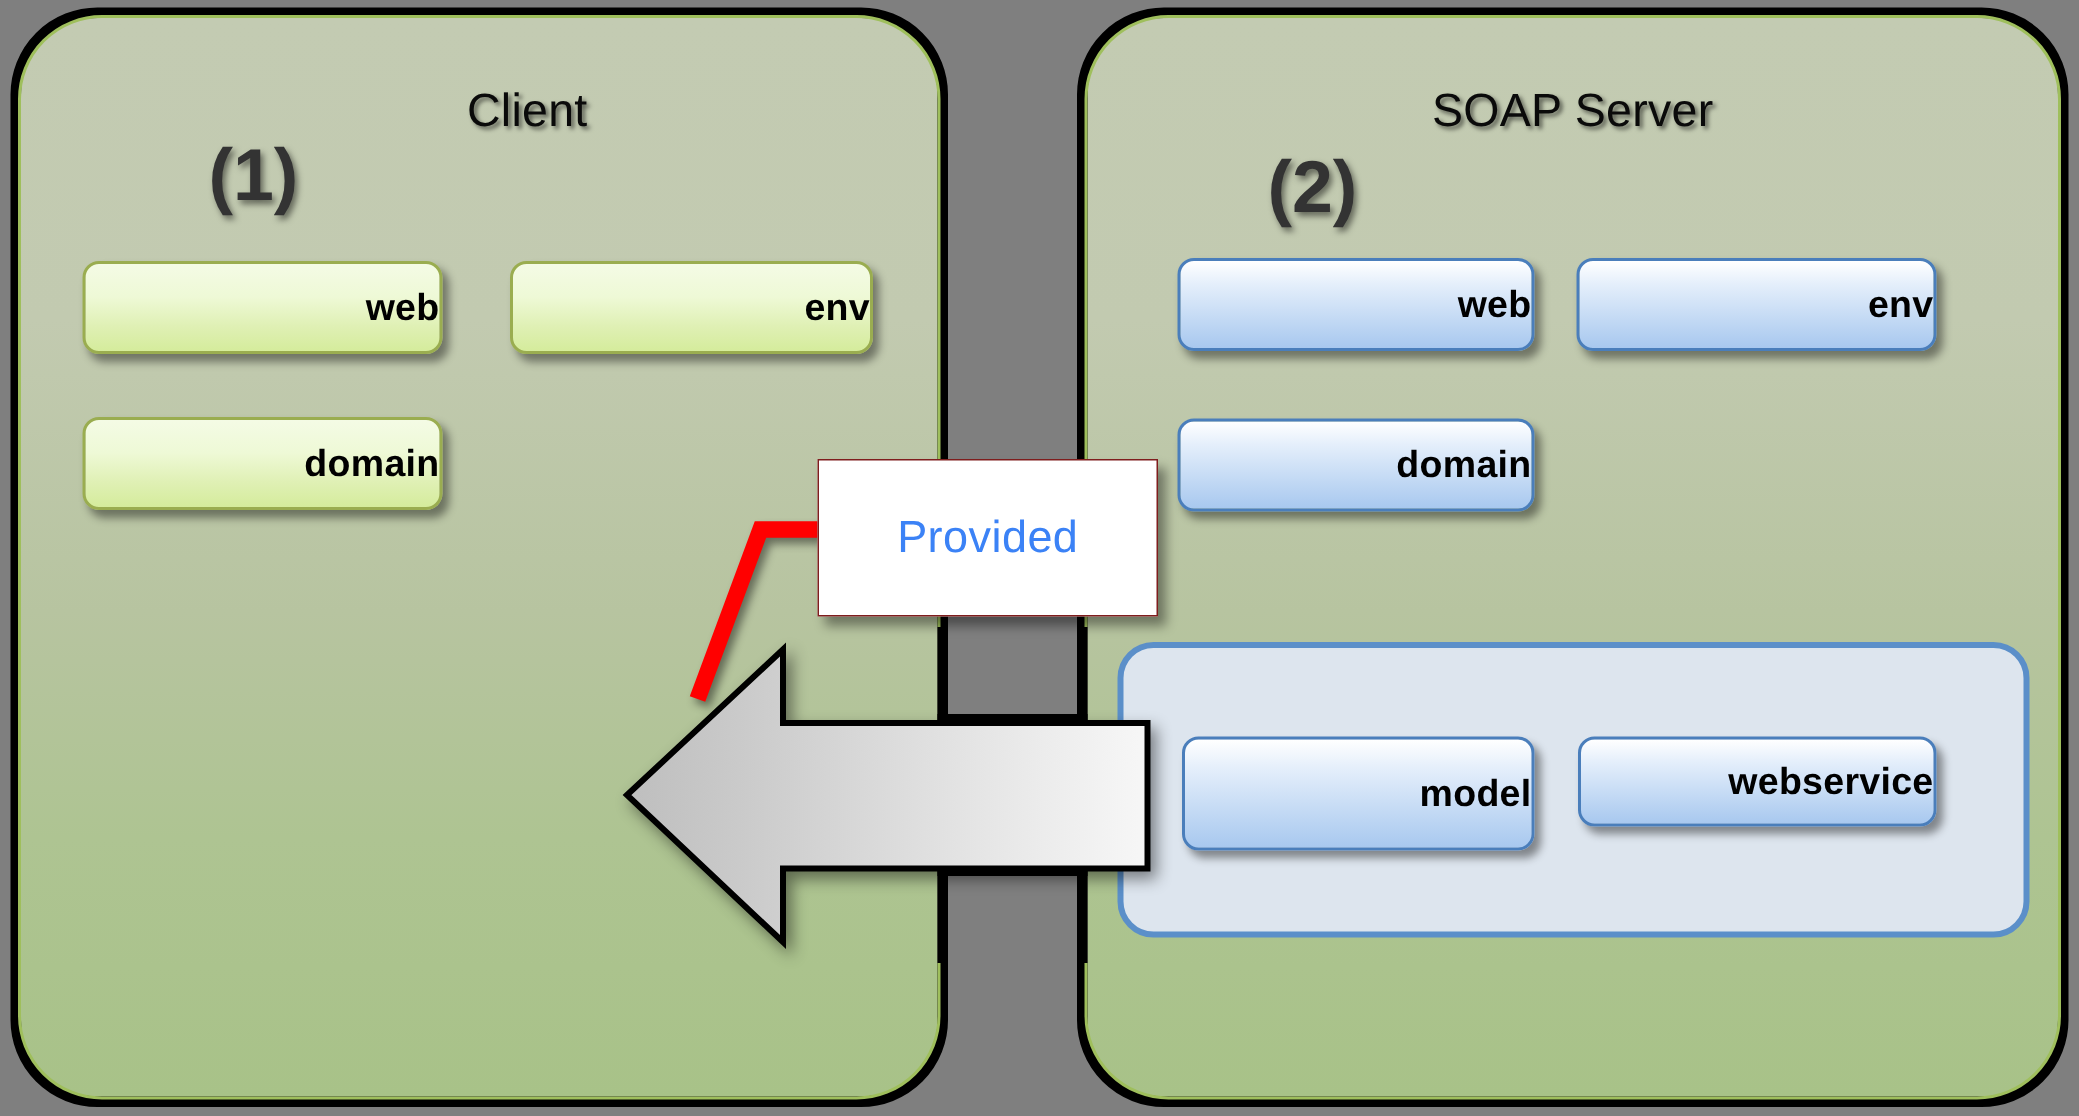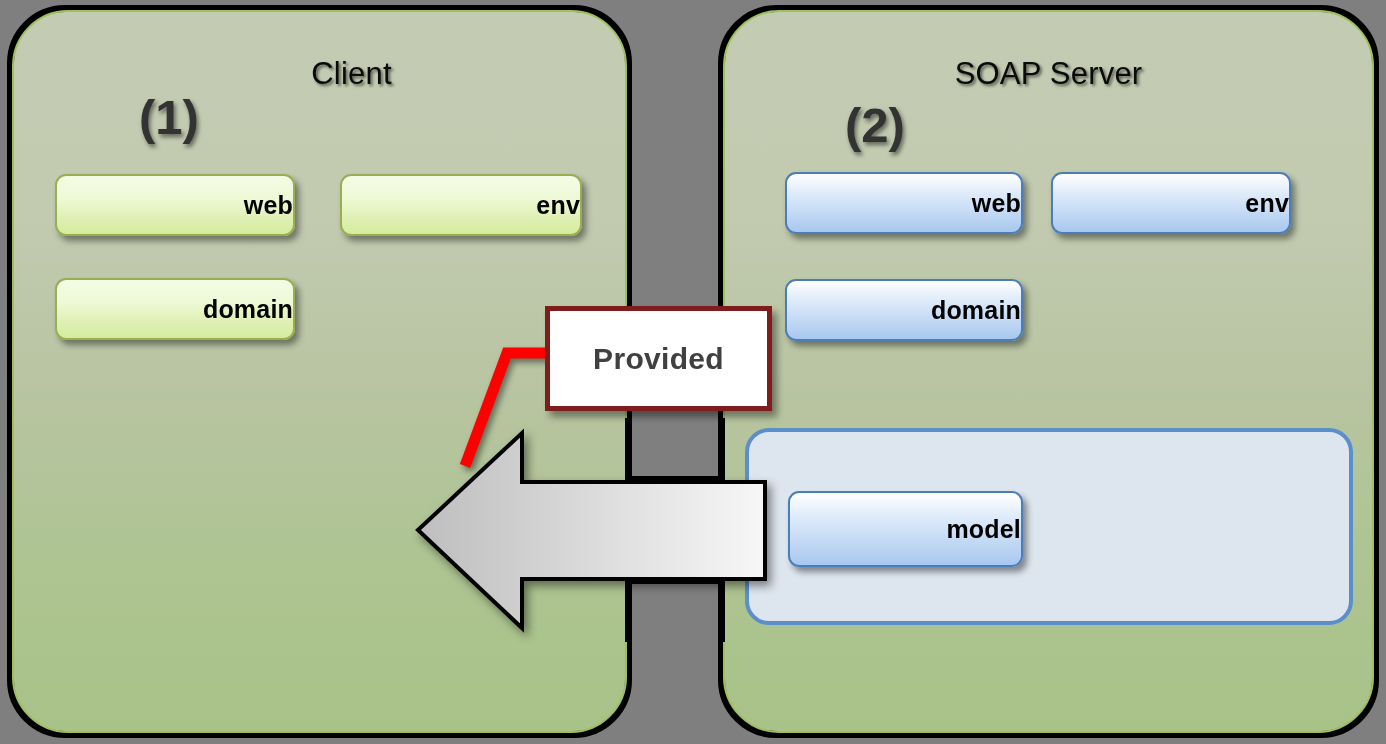--- a/index.html
+++ b/index.html
@@ -127,24 +127,24 @@
     position:absolute;
     left:450px;top:335px;width:120px;height:145px;
     filter:drop-shadow(3px 4px 3px rgba(0,0,0,.45));
   }
 
   
   #callout-provided{
     position:absolute;
     left:545px;top:306px;width:227px;height:105px;
     box-sizing:border-box;
-    border:5px solid #7f1d1d;
+    border:1px solid #7f1d1d;
     background:#ffffff;
     display:flex;align-items:center;justify-content:center;
-    font-size:30px;font-weight:700;color:#404040;
+    font-size:30px;font-weight:400;color:#3b82f6;
     box-shadow:5px 6px 7px rgba(0,0,0,.4);
     letter-spacing:.3px;
   }
 </style>
 </head>
 <body>
 
 <div id="stage">
 
   <div class="panel" id="panel-client">
@@ -174,20 +174,23 @@
     <span>env</span>
   </div>
   <div class="chip blue" id="chip-server-domain">
     <span>domain</span>
   </div>
 
   <div id="ws-group"></div>
 
   <div class="chip blue" id="chip-server-model">
     <span>model</span>
+  </div>
+  <div class="chip blue" id="chip-server-webservice">
+    <span>webservice</span>
   </div>
 
   <div class="stud" id="stud-top"></div>
   <div class="stud" id="stud-bottom"></div>
 
   <svg id="arrow" viewBox="0 0 360 205">
     <defs>
       <linearGradient id="arrowGrad" x1="0" y1="0" x2="1" y2="0">
         <stop offset="0" stop-color="#bebebe"></stop>
         <stop offset="0.25" stop-color="#cccccc"></stop>

